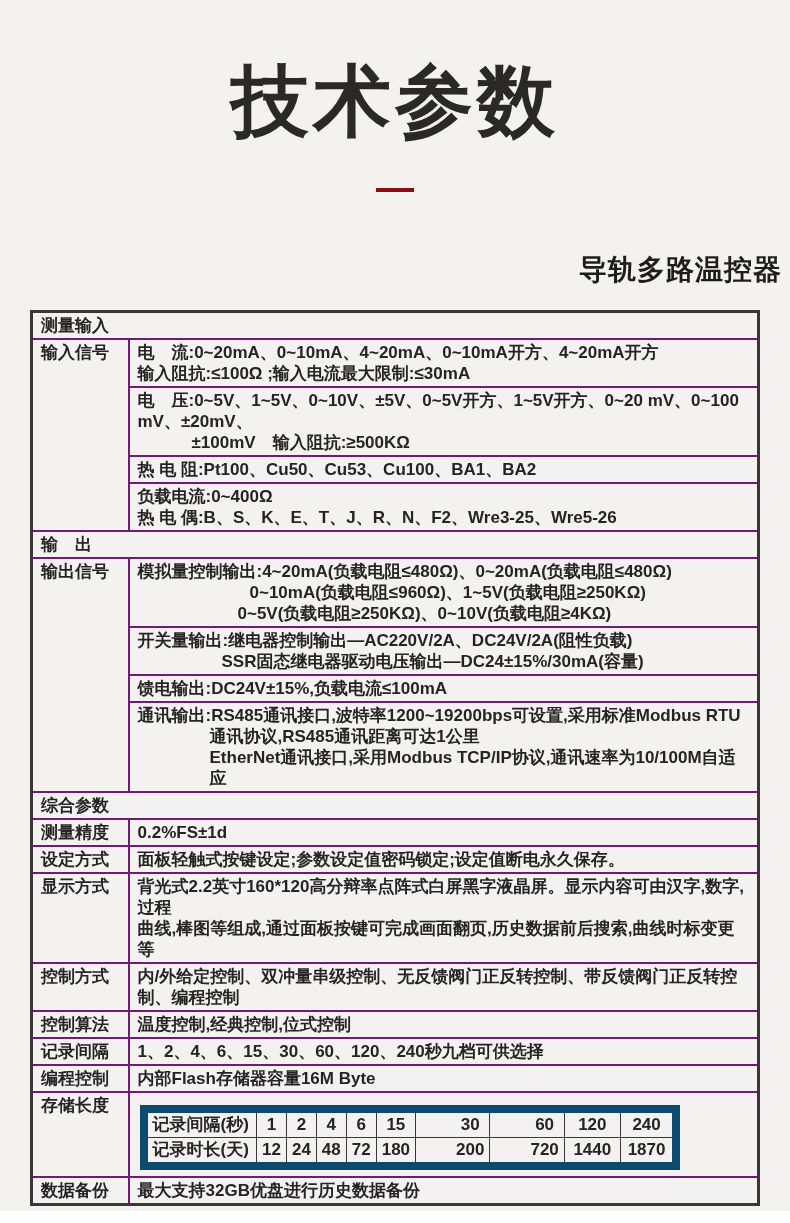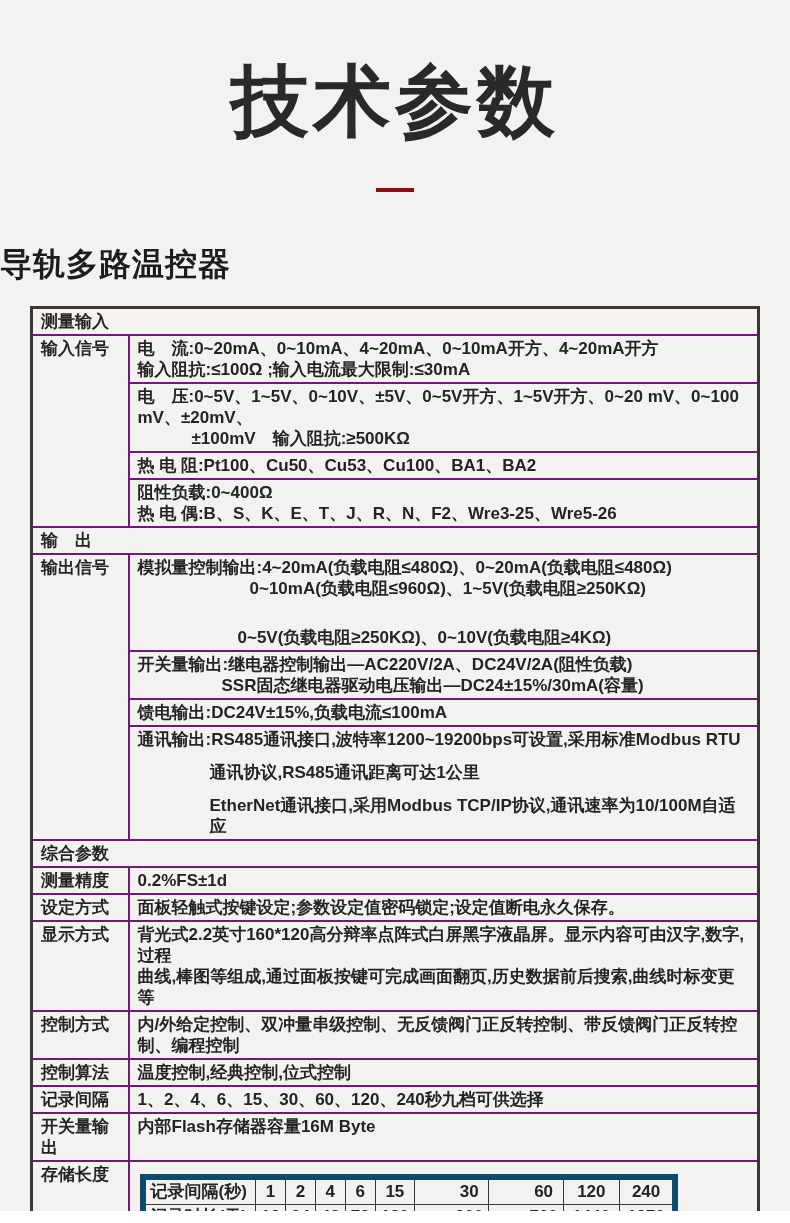--- a/index.html
+++ b/index.html
@@ -6,42 +6,42 @@
   .page{
     width:790px;height:1211px;background:#f3f2f1;overflow:hidden;
     color:#262422;font-family:"Liberation Sans","DejaVu Sans",sans-serif;
   }
   .title{
     margin:0;padding-top:62px;text-align:center;
     font-size:78px;line-height:1;font-weight:900;letter-spacing:4px;color:#2b2927;
   }
   .divider{width:38px;height:4px;background:#8e0d10;margin:48px auto 0;}
   .subtitle{
-    margin:0;padding-top:56px;text-align:left;
-    font-size:32px;line-height:1;font-weight:bold;letter-spacing:1px;color:#1f1d1b;
+    margin:8px;padding-top:56px;text-align:right;
+    font-size:28px;line-height:1;font-weight:bold;letter-spacing:1px;color:#1f1d1b;
   }
   table.spec{
     width:730px;margin:26px auto 0;border-collapse:collapse;
     border:3px solid #3a3633;font-size:17px;font-weight:600;color:#262422;
     table-layout:fixed;
   }
   table.spec col.c1{width:97px;}
   table.spec td{
     border:2px solid #701a75;padding:2px 8px;line-height:21px;vertical-align:top;
     word-break:break-all;
   }
   tr.sec td, tr.major td{border-top:2px solid #3a3633;}
   td.lbl{padding-left:7px;margin-top:44px;}
   .ind54{padding-left:54px;}
-  .ind72{padding-left:72px;margin-top:12px;}
+  .ind72{padding-left:72px;}
   .ind84{padding-left:84px;}
-  .ind100{padding-left:100px;margin-top:28px;}
+  .ind100{padding-left:100px;}
   .ind112{padding-left:112px;}
   table.mini{
-    border-collapse:collapse;border:6px solid #0c4a6e;margin:10px 0 4px 2px;
+    border-collapse:collapse;border:8px solid #0c4a6e;margin:10px 0 4px 2px;
     font-size:17px;font-weight:600;color:#262422;
   }
   table.mini td{
     box-sizing:border-box;border:1px solid #3a3633;padding:1px 5px;
     text-align:center;line-height:22px;white-space:nowrap;
   }
   table.mini td.mlbl{width:113px;text-align:left;}
   table.mini td.w1{width:26px;} table.mini td.w2{width:38px;}
   table.mini td.w3{width:46px;padding-left:40px;} table.mini td.w4{width:56px;}
   .note{margin:12px 0 6px 0;line-height:24px;}
@@ -77,21 +77,21 @@
       <td>
         <div>电　压:0~5V、1~5V、0~10V、±5V、0~5V开方、1~5V开方、0~20 mV、0~100mV、±20mV、</div>
         <div class="ind54">±100mV　输入阻抗:≥500KΩ</div>
       </td>
     </tr>
     <tr>
       <td>热 电 阻:Pt100、Cu50、Cu53、Cu100、BA1、BA2</td>
     </tr>
     <tr>
       <td>
-        <div>阻性负载:0~400Ω</div>
+        <div>负载电流:0~400Ω</div>
         <div>热 电 偶:B、S、K、E、T、J、R、N、F2、Wre3-25、Wre5-26</div>
       </td>
     </tr>
 
     <tr class="sec">
       <td colspan="2">输　出</td>
     </tr>
 
     <tr class="major">
       <td class="lbl" rowspan="4">输出信号</td>
@@ -143,21 +143,21 @@
     </tr>
     <tr class="major">
       <td class="lbl">控制算法</td>
       <td>温度控制,经典控制,位式控制</td>
     </tr>
     <tr class="major">
       <td class="lbl">记录间隔</td>
       <td>1、2、4、6、15、30、60、120、240秒九档可供选择</td>
     </tr>
     <tr class="major">
-      <td class="lbl">开关量输出</td>
+      <td class="lbl">编程控制</td>
       <td>内部Flash存储器容量16M Byte</td>
     </tr>
 
     <tr class="major">
       <td class="lbl">存储长度</td>
       <td>
         <table class="mini">
           <tbody>
           <tr>
             <td class="mlbl">记录间隔(秒)</td>

